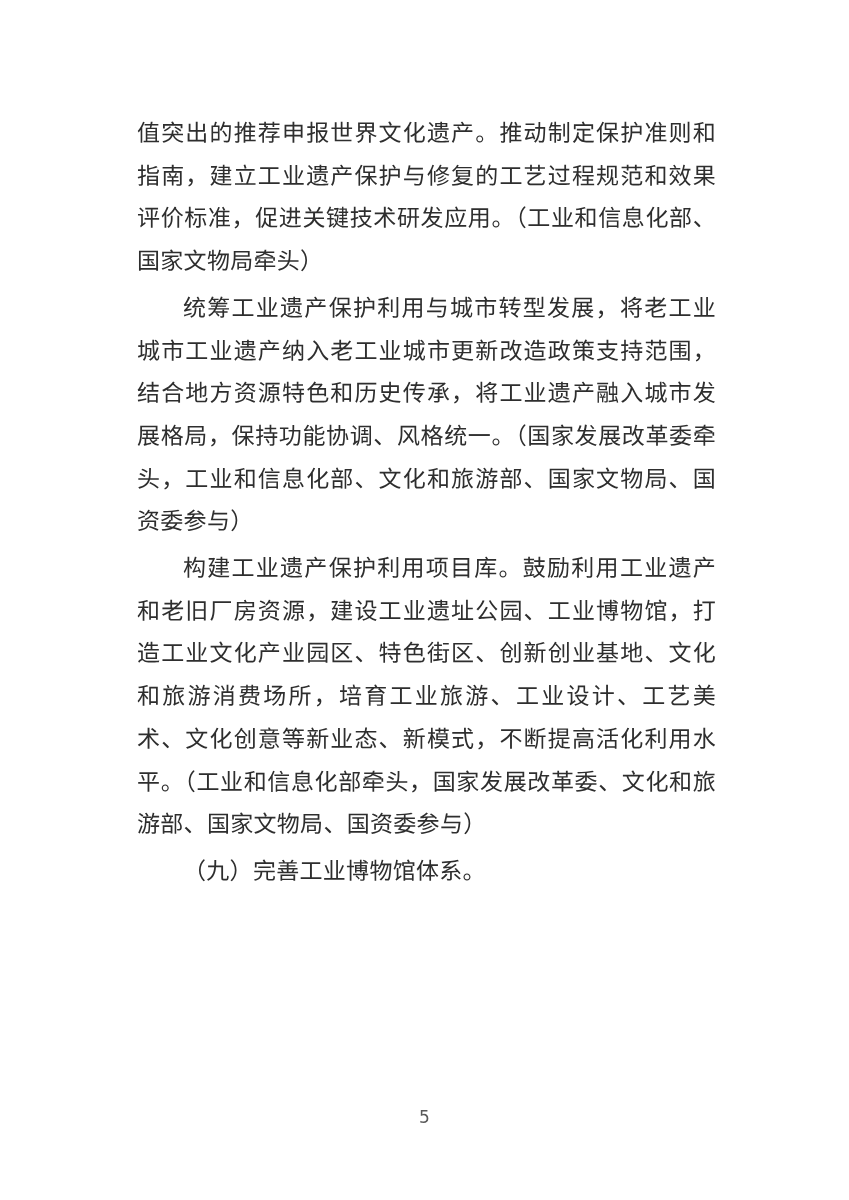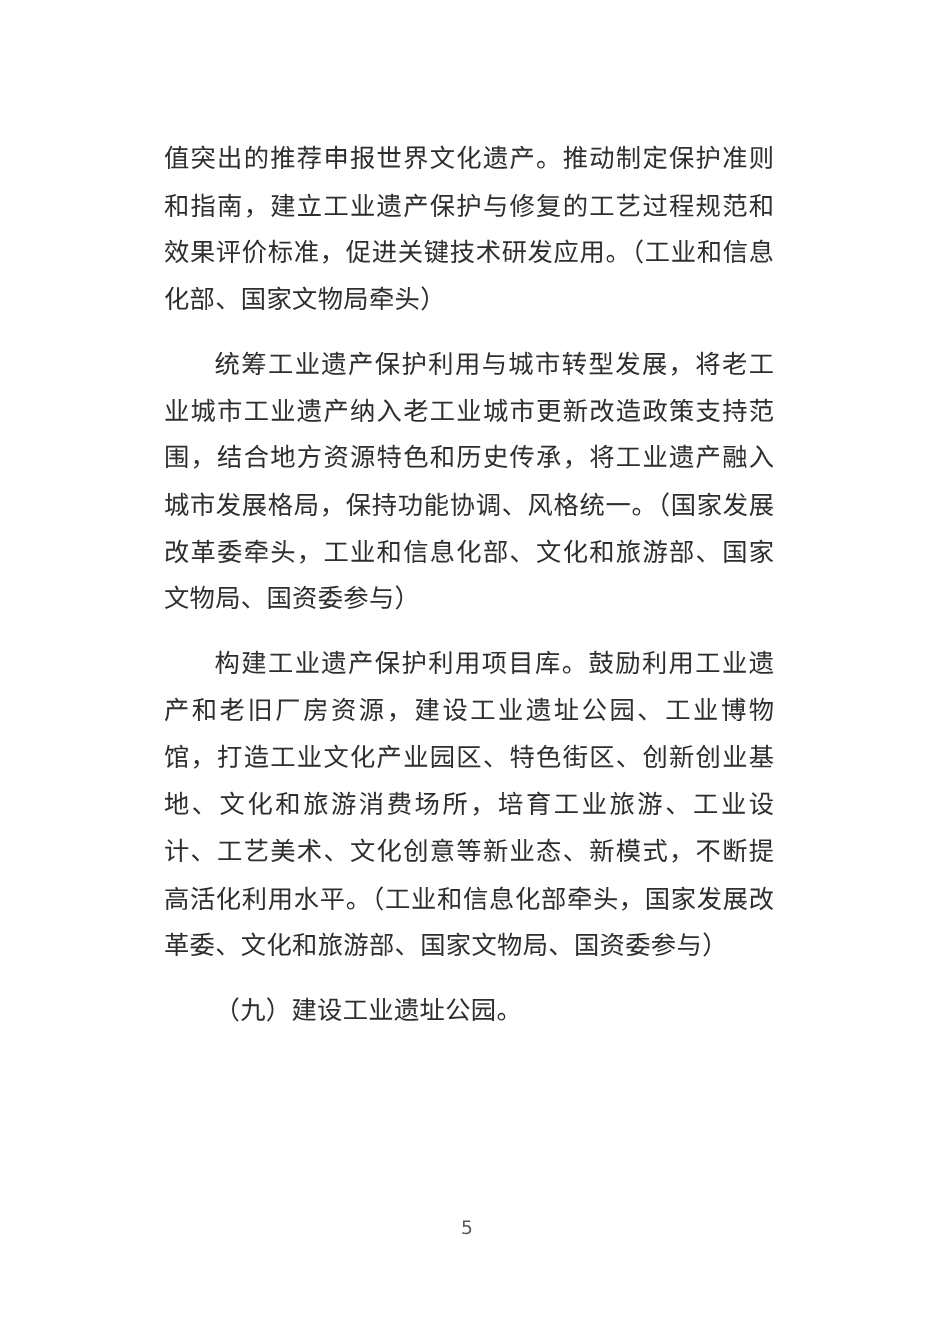--- a/index.html
+++ b/index.html
@@ -20,21 +20,21 @@
     left: 133px;
     top: 108px;
     width: 587px;
     color: #2e2e2e;
     font-size: 23px;
     line-height: 42.7px;
     text-align: justify;
     letter-spacing: 0.3px;
   }
   .content p {
-    margin: 16px;
+    margin: 4px;
     padding: 0;
     text-indent: 2em;
   }
   .content p.continuation {
     text-indent: 0;
   }
   .content p.cutoff {
     text-align-last: justify;
   }
   .content p.heading {
@@ -53,16 +53,16 @@
   }
 </style>
 </head>
 <body>
 
 <div class="page">
   <div class="content">
     <p class="continuation">值突出的推荐申报世界文化遗产。推动制定保护准则和指南，建立工业遗产保护与修复的工艺过程规范和效果评价标准，促进关键技术研发应用。（工业和信息化部、国家文物局牵头）</p>
     <p>统筹工业遗产保护利用与城市转型发展，将老工业城市工业遗产纳入老工业城市更新改造政策支持范围，结合地方资源特色和历史传承，将工业遗产融入城市发展格局，保持功能协调、风格统一。（国家发展改革委牵头，工业和信息化部、文化和旅游部、国家文物局、国资委参与）</p>
     <p>构建工业遗产保护利用项目库。鼓励利用工业遗产和老旧厂房资源，建设工业遗址公园、工业博物馆，打造工业文化产业园区、特色街区、创新创业基地、文化和旅游消费场所，培育工业旅游、工业设计、工艺美术、文化创意等新业态、新模式，不断提高活化利用水平。（工业和信息化部牵头，国家发展改革委、文化和旅游部、国家文物局、国资委参与）</p>
-    <p class="heading">（九）建设工业遗址公园。</p>
+    <p class="heading">（九）完善工业博物馆体系。</p>
   </div>
   <div class="page-number">5</div>
 </div>
 
 </body></html>

